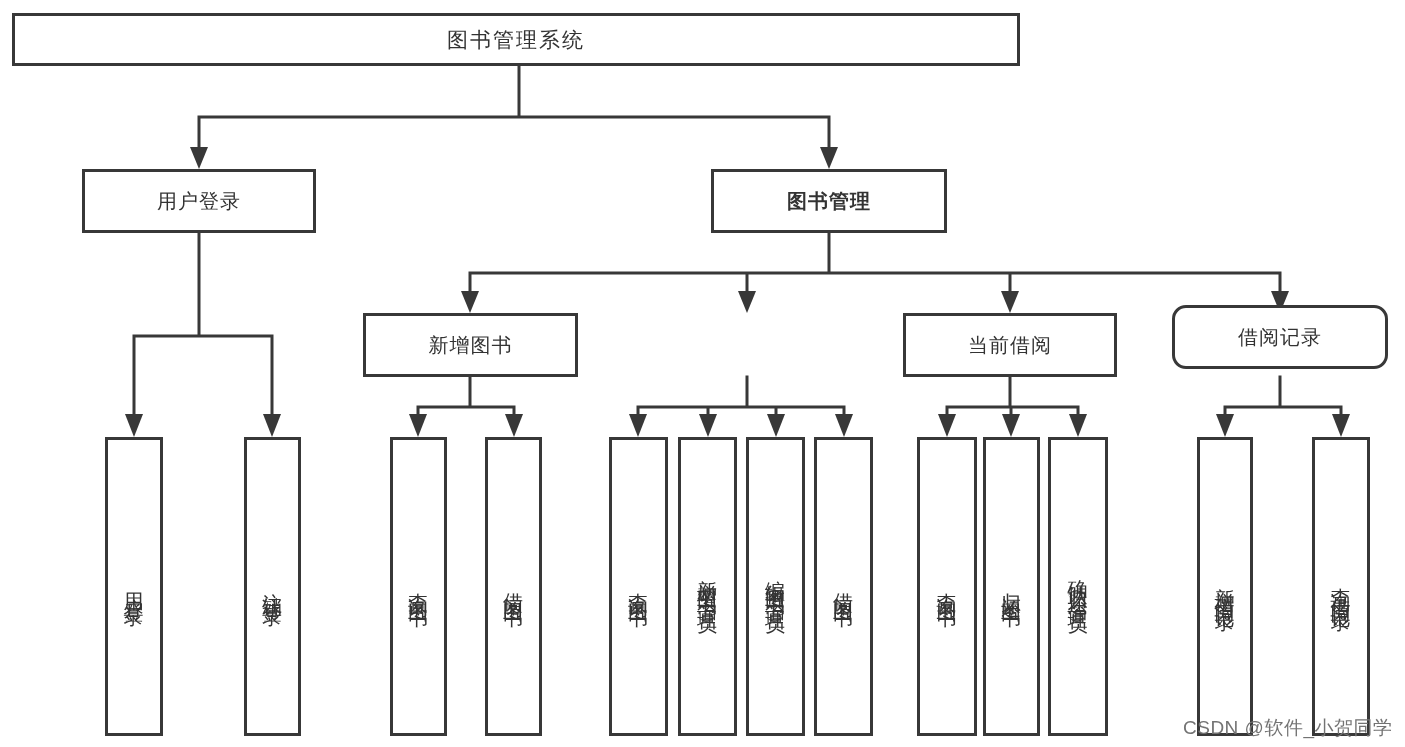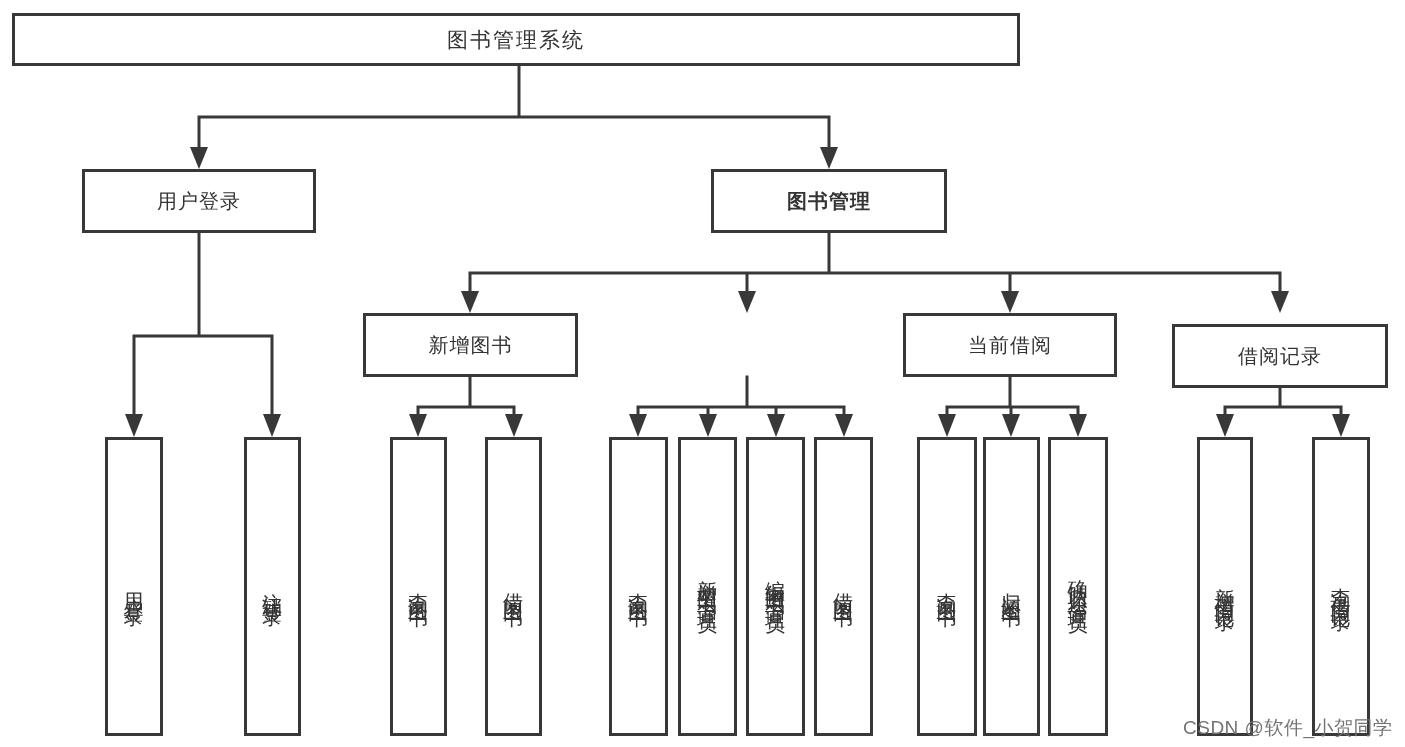--- a/index.html
+++ b/index.html
@@ -106,21 +106,21 @@
   <div class="box" style="left:711px; top:169px; width:236px; height:64px;font-weight:bold;">
     <span class="hlabel">图书管理</span>
   </div>
 
   <div class="box" style="left:363px; top:313px; width:215px; height:64px;">
     <span class="hlabel">新增图书</span>
   </div>
   <div class="box" style="left:903px; top:313px; width:214px; height:64px;text-align:center;">
     <span class="hlabel">当前借阅</span>
   </div>
-  <div class="box" style="left:1172px; top:324px; width:216px; height:64px;">
+  <div class="box" style="left:1172px; top:305px; width:216px; height:64px;border-radius:14px;">
     <span class="hlabel">借阅记录</span>
   </div>
 
   <div class="box" style="left:105px; top:437px; width:58px; height:299px;">
     <span class="vlabel">用户登录</span>
   </div>
   <div class="box" style="left:244px; top:437px; width:57px; height:299px;">
     <span class="vlabel">注销登录</span>
   </div>
 

